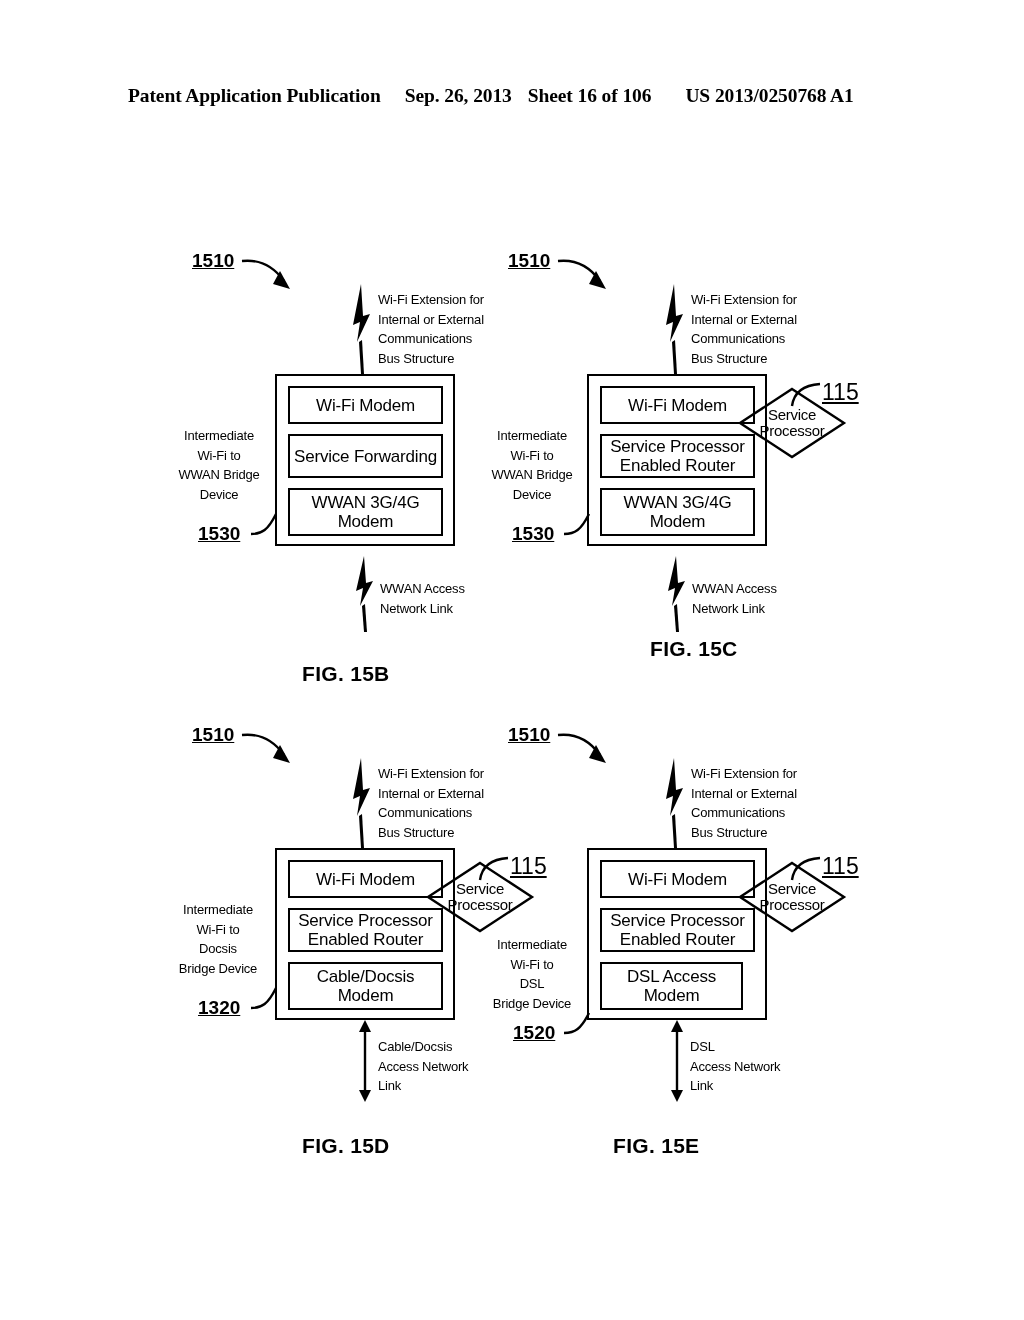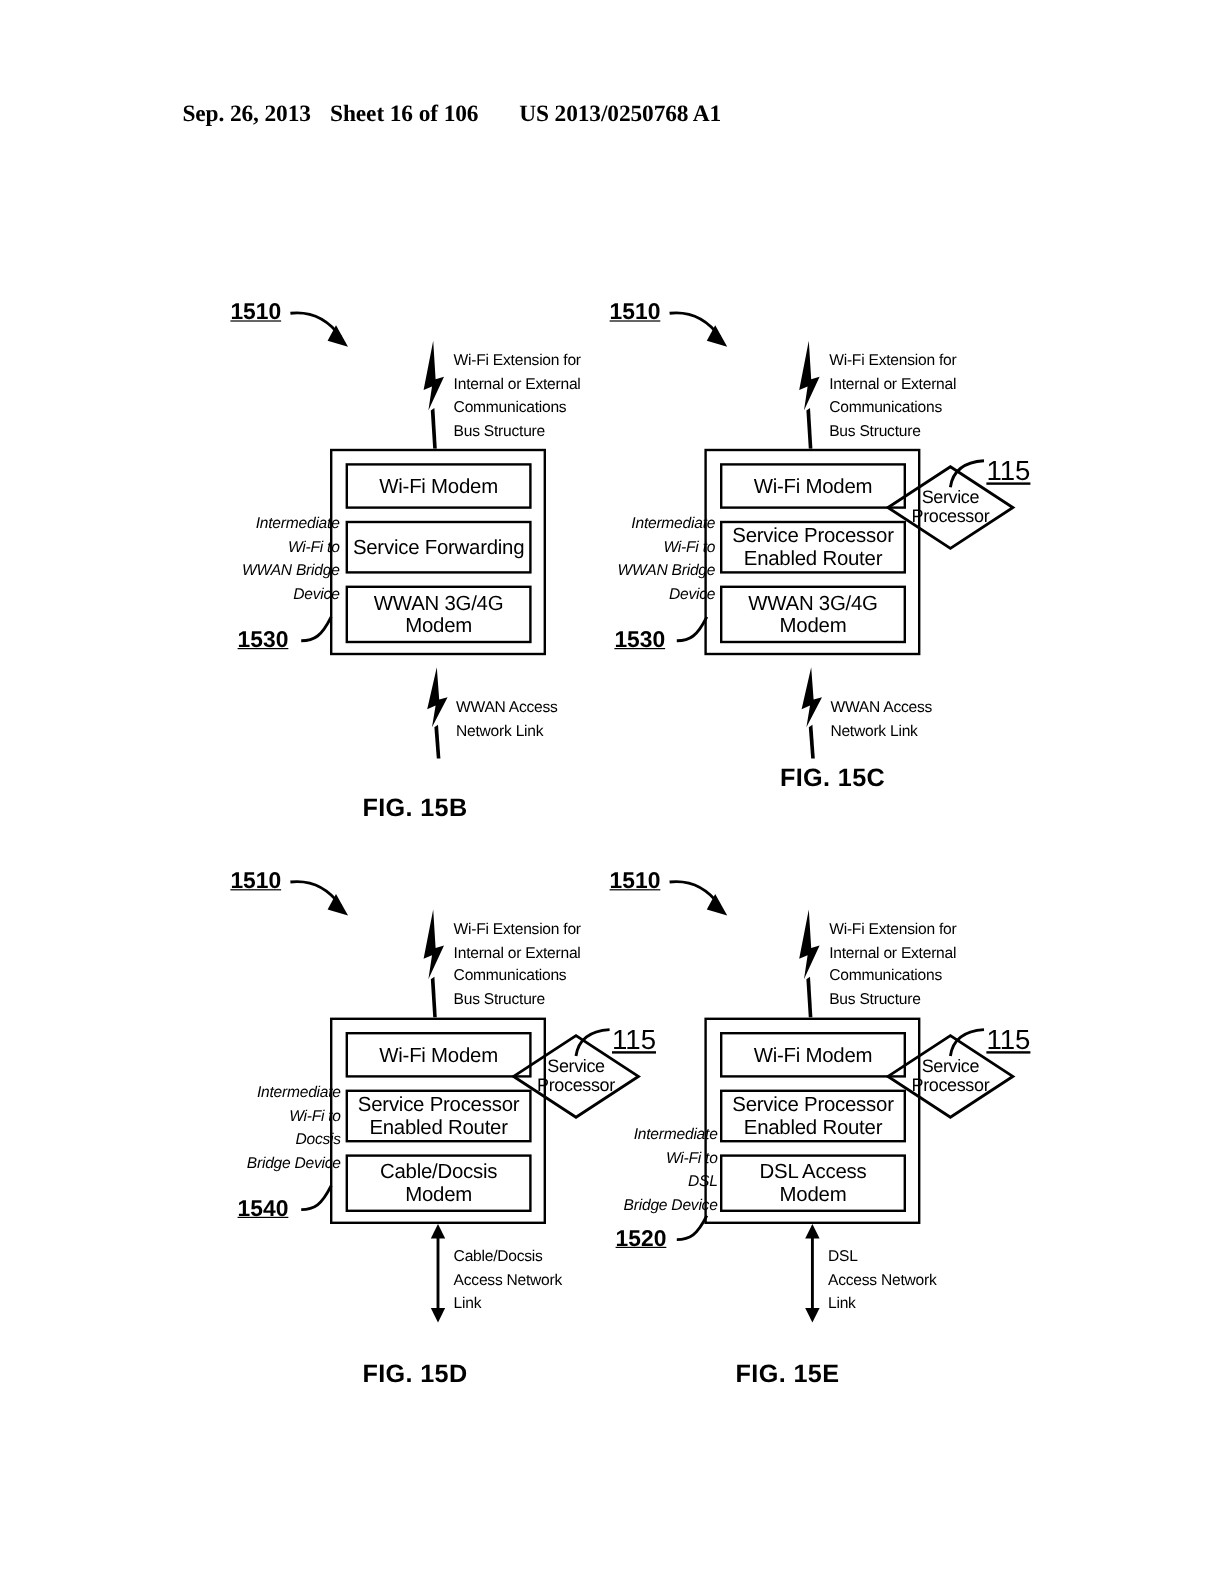--- a/index.html
+++ b/index.html
@@ -63,21 +63,21 @@
   }
 
   
   .anno {
     position: absolute;
     font-size: 13px;
     line-height: 19.5px;
     letter-spacing: -0.2px;
     white-space: pre-line;
   }
-  .anno.center { text-align: right; font-style: italic; }
+  .anno.center { text-align: center; }
   .anno.left   { text-align: left; }
 
   
   .ref {
     position: absolute;
     font-size: 19px;
     font-weight: bold;
     letter-spacing: 0px;
     text-decoration: underline;
   }
@@ -114,20 +114,21 @@
   }
 
   svg { display: block; overflow: visible; }
   .stroke { stroke: #000; fill: none; stroke-width: 2.4; }
   .fillblk { fill: #000; stroke: none; }
 </style>
 </head>
 <body>
 
 <div class="pub-header">
+  <span class="h-title">Patent Application Publication</span>
   <span class="h-date">Sep. 26, 2013</span>
   <span class="h-sheet">Sheet 16 of 106</span>
   <span class="h-num">US 2013/0250768 A1</span>
 </div>
 
 <div class="figure">
 
   <div class="ref" style="left:192px; top:250px;">1510</div>
   <svg style="position:absolute; left:240px; top:255px;" width="60" height="40">
     <path class="stroke" d="M2,6 C20,4 34,12 44,26" stroke-width="2.2"></path>
@@ -263,21 +264,21 @@
   </div>
   <svg style="position:absolute; left:478px; top:856px;" width="34" height="26">
     <path class="stroke" d="M2,24 C4,10 14,3 30,2" stroke-width="2.2"></path>
   </svg>
   <div class="ref thin" style="left:510px; top:853px;">115</div>
 
   <div class="anno center" style="left:152px; top:900px; width:132px;">Intermediate
 Wi-Fi to
 Docsis
 Bridge Device</div>
-  <div class="ref" style="left:198px; top:997px;">1540</div>
+  <div class="ref" style="left:198px; top:997px;">1320</div>
   <svg style="position:absolute; left:250px; top:986px;" width="32" height="26">
     <path class="stroke" d="M1,22 C12,22 18,18 26,2" stroke-width="2.2"></path>
   </svg>
 
   <svg style="position:absolute; left:355px; top:1020px;" width="20" height="82">
     <line class="stroke" x1="10" y1="4" x2="10" y2="78"></line>
     <path class="fillblk" d="M10,0 L16,12 L4,12 Z"></path>
     <path class="fillblk" d="M10,82 L16,70 L4,70 Z"></path>
   </svg>
   <div class="anno left" style="left:378px; top:1037px; width:180px;">Cable/Docsis
@@ -302,21 +303,21 @@
   <div class="anno left" style="left:691px; top:764px; width:185px;">Wi-Fi Extension for
 Internal or External
 Communications
 Bus Structure</div>
 
   <div class="device-box" style="left:587px; top:848px; width:180px; height:172px;"></div>
 
   <div class="module" style="left:600px; top:860px; width:155px; height:38px;">Wi-Fi Modem</div>
   <div class="module" style="left:600px; top:908px; width:155px; height:44px; white-space:pre-line;">Service Processor
 Enabled Router</div>
-  <div class="module" style="left:600px; top:962px; width:155px; height:48px; white-space:pre-line;">DSL Access
+  <div class="module" style="left:600px; top:962px; width:143px; height:48px; white-space:pre-line;">DSL Access
 Modem</div>
 
   <div class="diamond" style="left:738px; top:861px; width:108px; height:72px;">
     <svg width="108" height="72">
         <path class="stroke" d="M54,2 L106,36 L54,70 L2,36 Z"></path>
       </svg>
     <div class="dtext">
       <span>Service</span>
       <span>Processor</span>
     </div>

